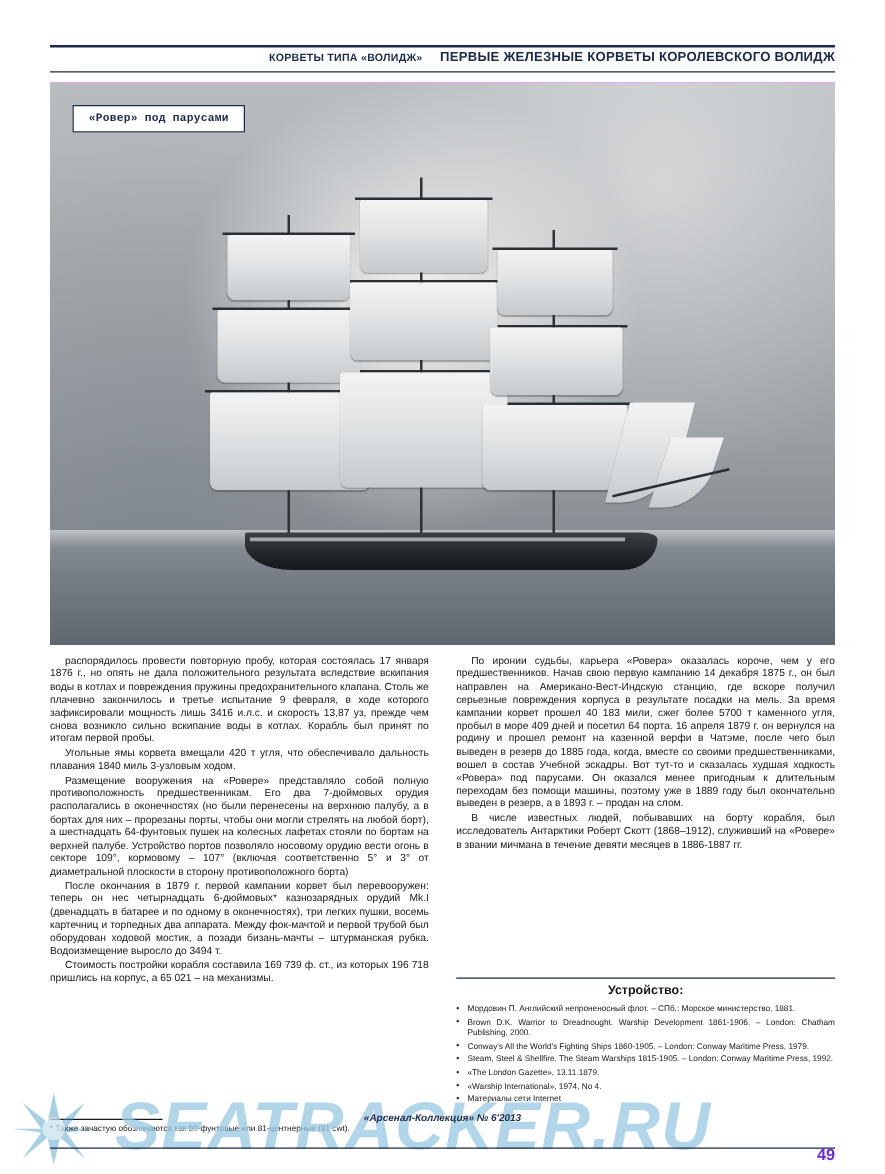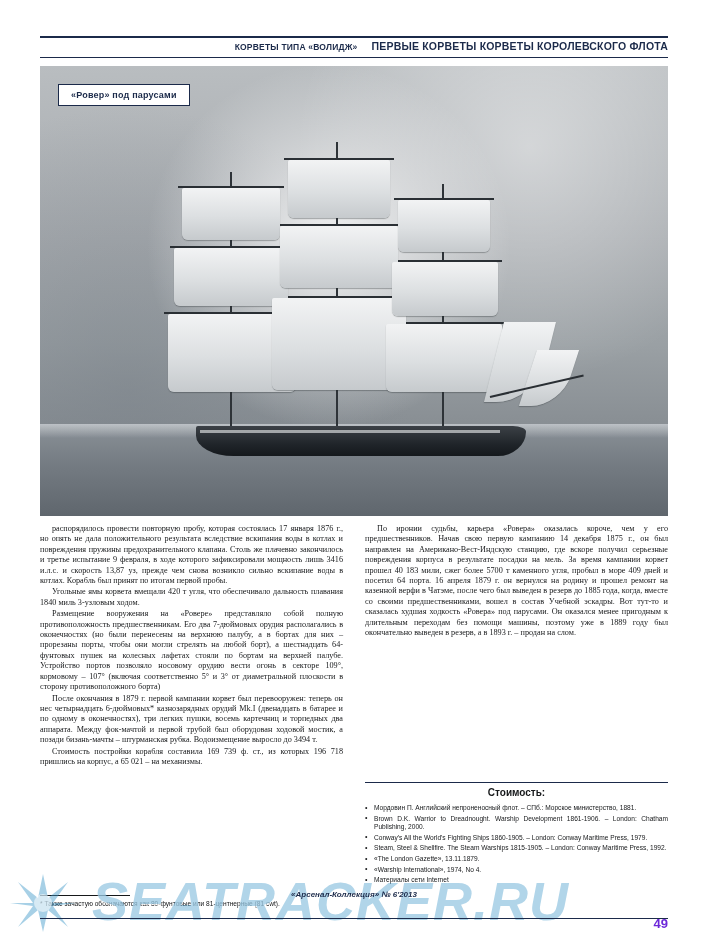--- a/index.html
+++ b/index.html
@@ -68,20 +68,21 @@
 
   
   .photo {
     position: absolute;
     left: 40px;
     top: 66px;
     width: 628px;
     height: 450px;
     overflow: hidden;
     background: #d946ef;
+    font-family: Liberation Mono, monospace;
   }
   .photo-sky {
     position: absolute;
     left: 0; top: 0;
     width: 100%;
     height: 100%;
     background:
       radial-gradient(circle at 46% 40%, rgba(255,255,255,0.85) 0%, rgba(255,255,255,0.0) 42%),
       radial-gradient(circle at 78% 18%, rgba(255,255,255,0.45) 0%, rgba(255,255,255,0) 38%),
       radial-gradient(circle at 14% 72%, rgba(120,128,136,0.5) 0%, rgba(120,128,136,0) 45%),
@@ -175,21 +176,20 @@
     width: 628px;
   }
   .col {
     position: absolute;
     top: 0;
     width: 303px;
     font-size: 8.2px;
     line-height: 10.4px;
     color: #16181a;
     text-align: justify;
-    font-family: Liberation Serif, serif;
   }
   .col-left { left: 0; }
   .col-right { left: 325px; }
   .col p {
     margin: 0 0 0 0;
     text-indent: 12px;
   }
   .col p + p { margin-top: 1px; }
 
   
@@ -320,21 +320,21 @@
 </head>
 <body>
 
 <div class="page">
 
   <div class="header">
     <div class="header-rule-top"></div>
     <div class="header-rule-bottom"></div>
     <div class="header-titles">
       <span class="hdr-left">КОРВЕТЫ ТИПА «ВОЛИДЖ»</span>
-      <span class="hdr-right">ПЕРВЫЕ КОРВЕТЫ КОРВЕТЫ КОРОЛЕВСКОГО ФЛОТА</span>
+      <span class="hdr-right">ПЕРВЫЕ ЖЕЛЕЗНЫЕ КОРВЕТЫ КОРОЛЕВСКОГО ВОЛИДЖ</span>
     </div>
   </div>
 
   <div class="photo">
     <div class="photo-sky"></div>
     <div class="photo-sea"></div>
 
     <div class="ship">
 
       <div class="mast" style="left:70px;  top:46px;  height:258px;"></div>
@@ -377,29 +377,30 @@
   <div class="columns">
     <div class="col col-left">
       <p>распорядилось провести повторную пробу, которая состоялась 17 января 1876 г., но опять не дала положительного результата вследствие вскипания воды в котлах и повреждения пружины предохранительного клапана. Столь же плачевно закончилось и третье испытание 9 февраля, в ходе которого зафиксировали мощность лишь 3416 и.л.с. и скорость 13,87 уз, прежде чем снова возникло сильно вскипание воды в котлах. Корабль был принят по итогам первой пробы.</p>
       <p>Угольные ямы корвета вмещали 420 т угля, что обеспечивало дальность плавания 1840 миль 3-узловым ходом.</p>
       <p>Размещение вооружения на «Ровере» представляло собой полную противоположность предшественникам. Его два 7-дюймовых орудия располагались в оконечностях (но были перенесены на верхнюю палубу, а в бортах для них – прорезаны порты, чтобы они могли стрелять на любой борт), а шестнадцать 64-фунтовых пушек на колесных лафетах стояли по бортам на верхней палубе. Устройство портов позволяло носовому орудию вести огонь в секторе 109°, кормовому – 107° (включая соответственно 5° и 3° от диаметральной плоскости в сторону противоположного борта)</p>
       <p>После окончания в 1879 г. первой кампании корвет был перевооружен: теперь он нес четырнадцать 6-дюймовых* казнозарядных орудий Mk.I (двенадцать в батарее и по одному в оконечностях), три легких пушки, восемь картечниц и торпедных два аппарата. Между фок-мачтой и первой трубой был оборудован ходовой мостик, а позади бизань-мачты – штурманская рубка. Водоизмещение выросло до 3494 т.</p>
       <p>Стоимость постройки корабля составила 169 739 ф. ст., из которых 196 718 пришлись на корпус, а 65 021 – на механизмы.</p>
     </div>
     <div class="col col-right">
       <p>По иронии судьбы, карьера «Ровера» оказалась короче, чем у его предшественников. Начав свою первую кампанию 14 декабря 1875 г., он был направлен на Американо-Вест-Индскую станцию, где вскоре получил серьезные повреждения корпуса в результате посадки на мель. За время кампании корвет прошел 40 183 мили, сжег более 5700 т каменного угля, пробыл в море 409 дней и посетил 64 порта. 16 апреля 1879 г. он вернулся на родину и прошел ремонт на казенной верфи в Чатэме, после чего был выведен в резерв до 1885 года, когда, вместе со своими предшественниками, вошел в состав Учебной эскадры. Вот тут-то и сказалась худшая ходкость «Ровера» под парусами. Он оказался менее пригодным к длительным переходам без помощи машины, поэтому уже в 1889 году был окончательно выведен в резерв, а в 1893 г. – продан на слом.</p>
+      <p>В числе известных людей, побывавших на борту корабля, был исследователь Антарктики Роберт Скотт (1868–1912), служивший на «Ровере» в звании мичмана в течение девяти месяцев в 1886-1887 гг.</p>
     </div>
   </div>
 
   <div class="footnote-rule"></div>
   <div class="footnote">* Также зачастую обозначаются как 80-фунтовые или 81-центнерные (81 cwt).</div>
 
   <div class="lit">
     <div class="lit-rule-top"></div>
-    <div class="lit-title">Стоимость:</div>
+    <div class="lit-title">Устройство:</div>
     <div class="lit-list">
       <div class="lit-item">Мордовин П. Английский непроненосный флот. – СПб.: Морское министерство, 1881.</div>
       <div class="lit-item">Brown D.K. Warrior to Dreadnought. Warship Development 1861-1906. – London: Chatham Publishing, 2000.</div>
       <div class="lit-item">Conway's All the World's Fighting Ships 1860-1905. – London: Conway Maritime Press, 1979.</div>
       <div class="lit-item">Steam, Steel &amp; Shellfire. The Steam Warships 1815-1905. – London: Conway Maritime Press, 1992.</div>
       <div class="lit-item">«The London Gazette», 13.11.1879.</div>
       <div class="lit-item">«Warship International», 1974, No 4.</div>
       <div class="lit-item">Материалы сети Internet</div>
     </div>
   </div>

